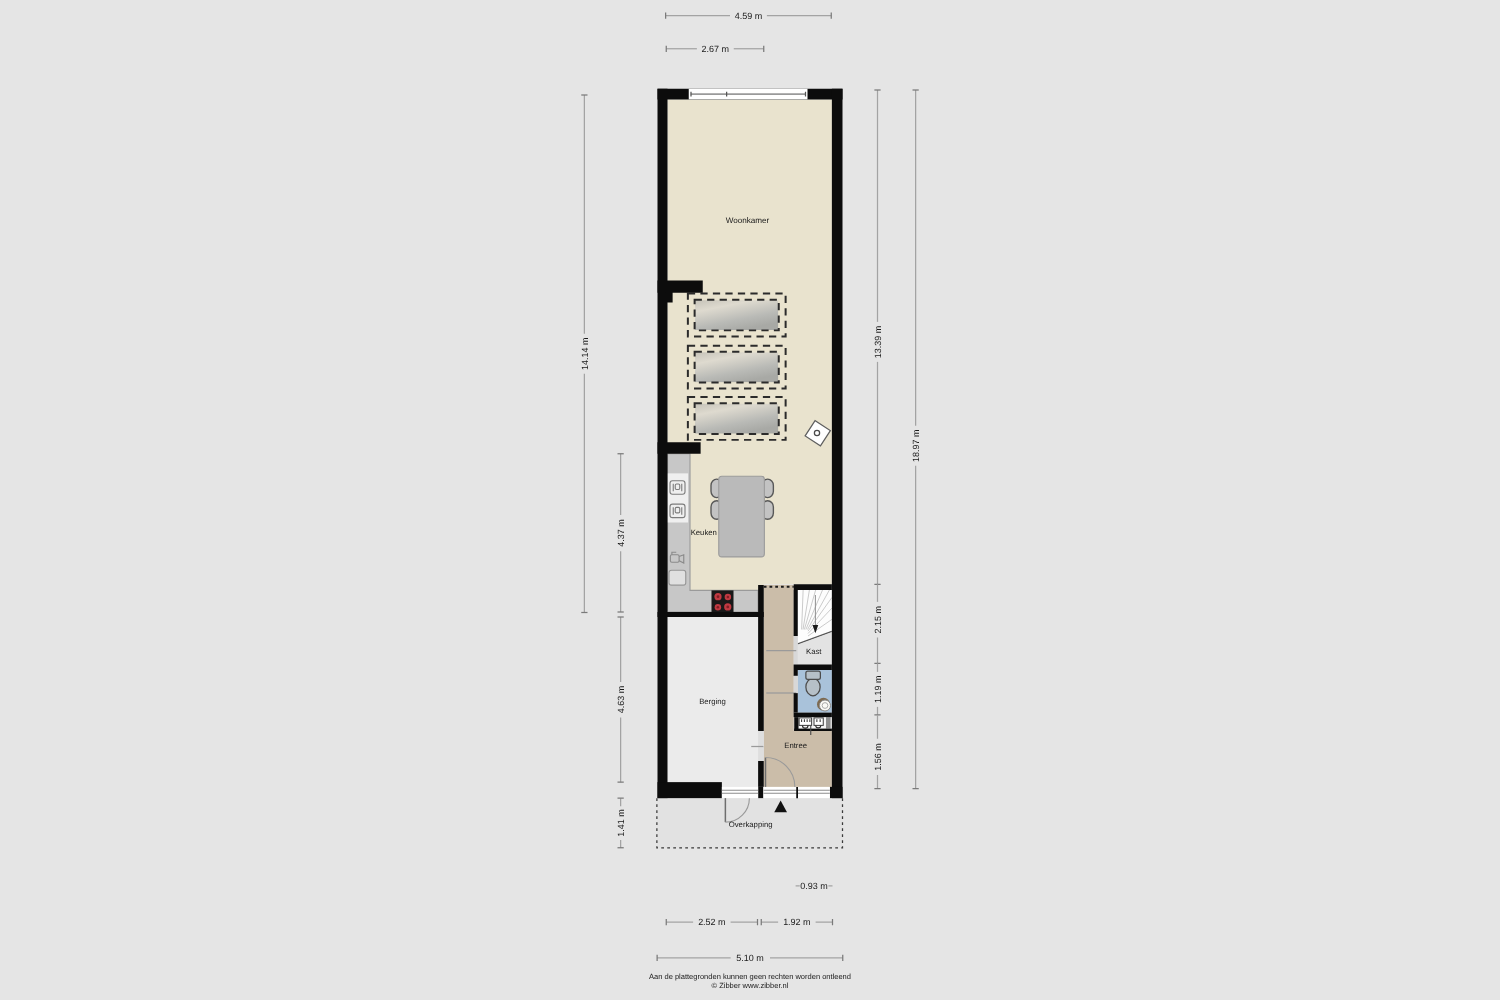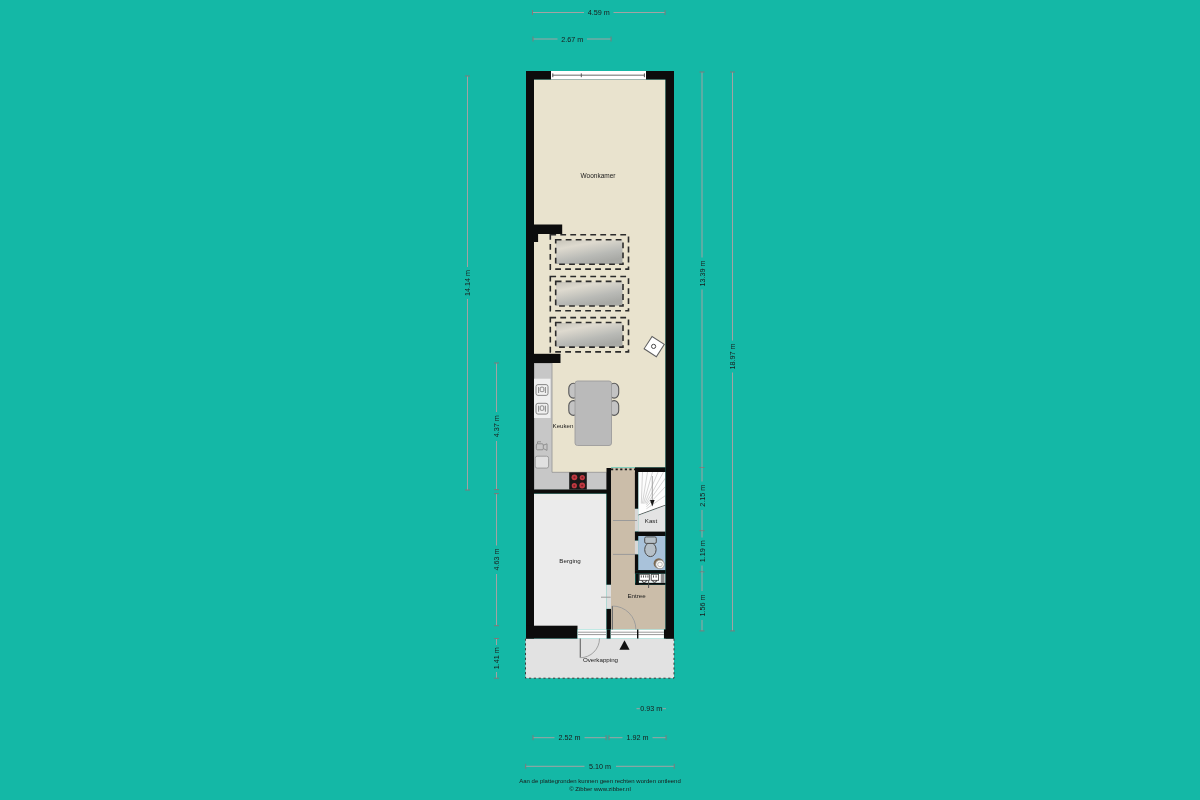--- a/index.html
+++ b/index.html
@@ -1,16 +1,16 @@
 <!DOCTYPE html>
 <html><head>
 <meta charset="utf-8">
 <style>
 html,body{margin:0;padding:0;background:#ffffff;}
-#page{width:1200px;height:800px;position:relative;background:#14b8a6;overflow:hidden;}
+#page{width:1200px;height:800px;position:relative;background:#e5e5e5;overflow:hidden;}
 text{font-family:"Liberation Sans",sans-serif;fill:#1a1a1a;}
 .dim{font-size:7.2px;}
 .room{font-size:6.2px;}
 .dl{stroke:#a3a3a3;stroke-width:1;}
 .tk{stroke:#7a7a7a;stroke-width:1;}
 </style>
 </head>
 <body>
 <div id="page">
 <svg width="1200" height="800" viewBox="0 0 1200 800">

